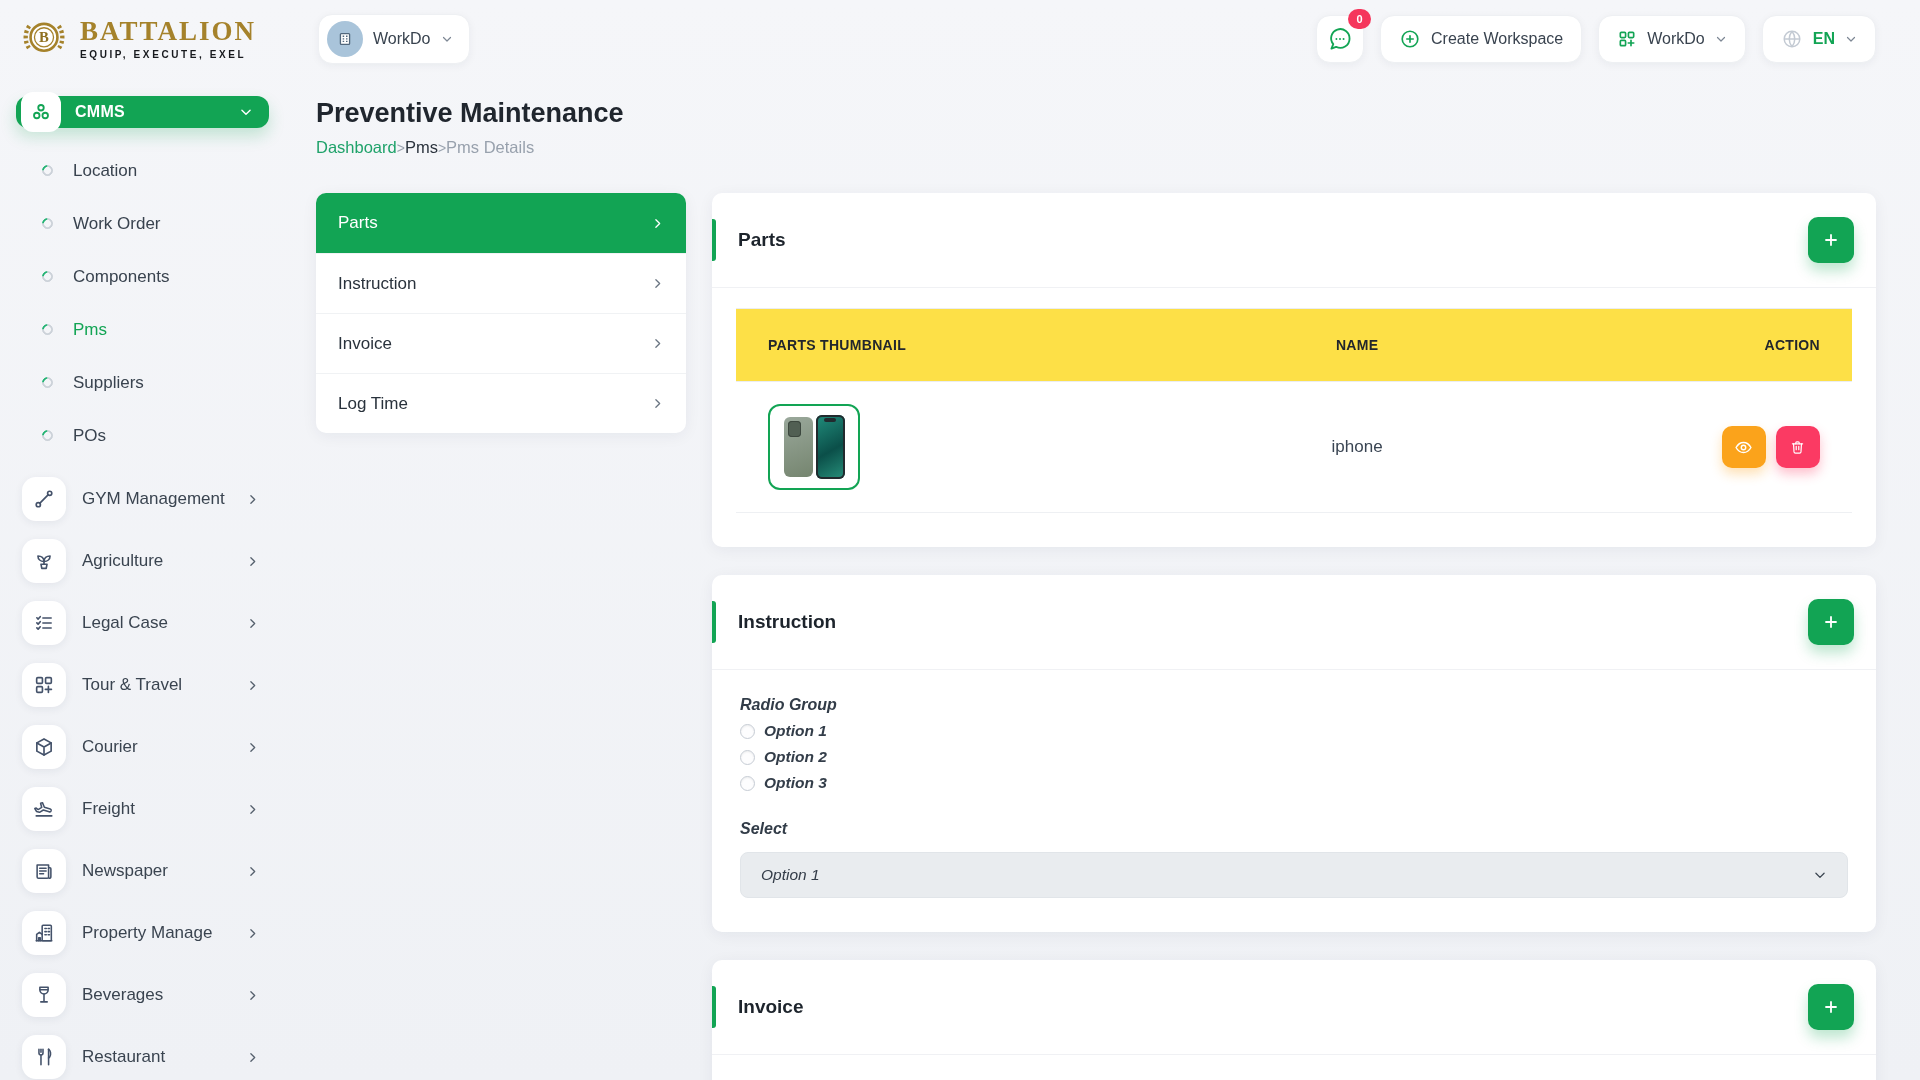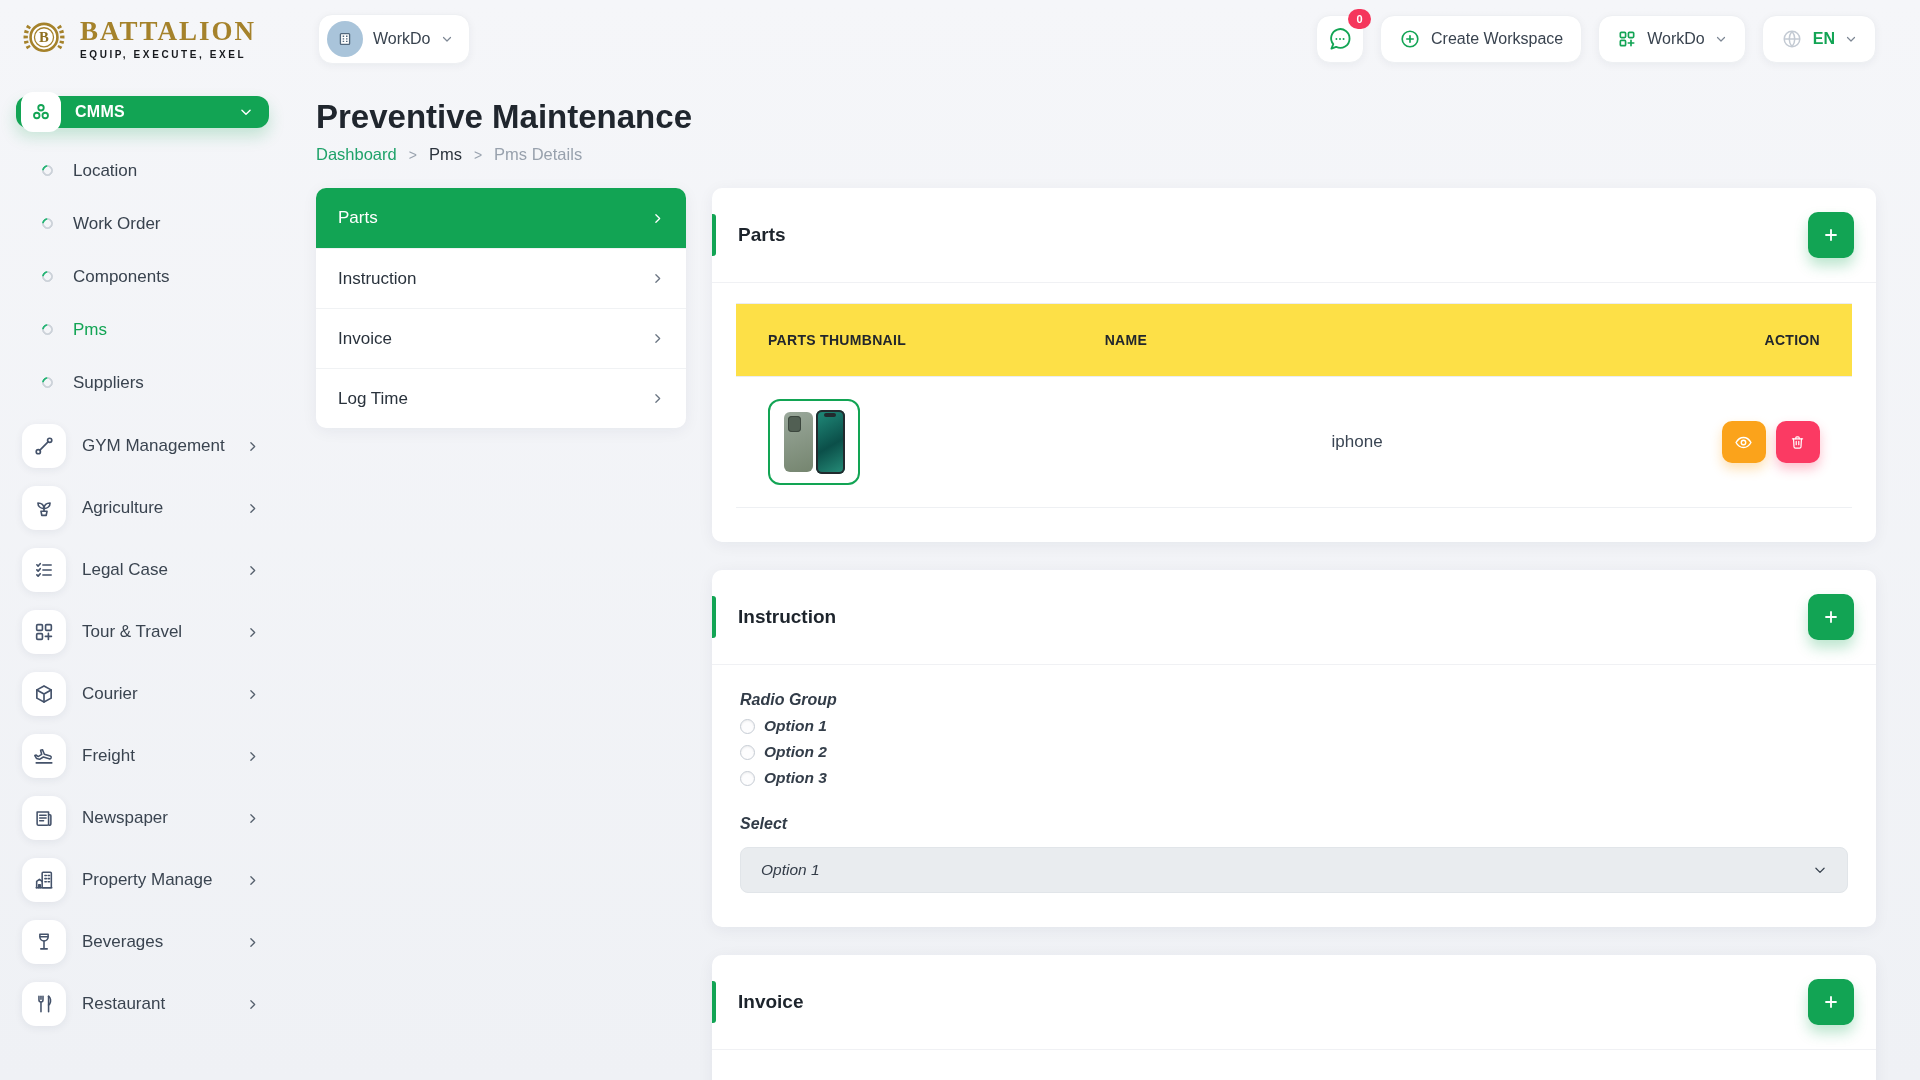--- a/index.html
+++ b/index.html
@@ -36,22 +36,22 @@
   .ws-pill { height:50px; padding:0 16px 0 8px; }
   .avatar { width:36px; height:36px; border-radius:50%; background:#a9c4da; display:grid; place-items:center; }
   .right-cluster { margin-left:auto; display:flex; align-items:center; gap:16px; }
   .icon-btn { position:relative; width:48px; height:48px; background:#fff; border:1px solid #eef0f3; border-radius:14px; display:grid; place-items:center; box-shadow:0 2px 8px rgba(20,30,50,.05); cursor:pointer; }
   .badge { position:absolute; top:-7px; right:-8px; min-width:23px; height:20px; padding:0 7px; border-radius:10px; background:#f5365c; color:#fff; font-size:11px; font-weight:bold; display:grid; place-items:center; }
   .lang-green { color:#12a454; font-weight:bold; }
   .chev-sm { color:#7d8794; }
 
   
   .content { flex:1; padding:20px 44px 0 31px; overflow:hidden; }
-  .page-title { font-size:33px; font-weight:bold; color:#20262e; }
-  .breadcrumb { margin-top:9px; display:flex; align-items:center; gap:12px; font-size:16.5px; margin-bottom:24px; }
+  .page-title { font-size:27px; font-weight:bold; color:#20262e; }
+  .breadcrumb { margin-top:9px; display:flex; align-items:center; font-size:16.5px; margin-bottom:36px; }
   .bc-link { color:#1fa26a; cursor:pointer; }
   .bc-sep { color:#9aa3af; font-size:14px; }
   .bc-current { color:#2b333d; }
   .bc-muted { color:#98a1ad; }
 
   .grid { display:flex; gap:26px; align-items:flex-start; }
   .card { background:#fff; border-radius:10px; box-shadow:0 3px 16px rgba(25,39,62,.06); }
 
   
   .tabs-card { width:370px; flex:none; overflow:hidden; }
@@ -66,21 +66,21 @@
   .section-head { position:relative; height:94px; display:flex; align-items:center; padding:0 90px 0 26px; }
   .accent { position:absolute; left:0; top:50%; transform:translateY(-50%); width:4px; height:42px; background:#12a454; border-radius:0 3px 3px 0; }
   .section-title { font-size:19px; font-weight:bold; color:#1d242c; }
   .add-btn { position:absolute; right:22px; top:50%; transform:translateY(-50%); width:46px; height:46px; background:#12a454; border:none; border-radius:10px; color:#fff; display:grid; place-items:center; box-shadow:0 8px 14px rgba(18,164,84,.28); cursor:pointer; }
   .divider { height:1px; background:#f0f1f4; }
 
   
   .tbl { margin:20px 24px 34px; }
   .tbl-head, .tbl-row { display:grid; grid-template-columns:32% 48% 20%; align-items:center; }
   .tbl-head { background:#fde047; border-top:1px solid #ebedf1; border-bottom:1px solid #ebedf1; padding:28px 32px; font-size:14px; font-weight:bold; letter-spacing:.3px; color:#22262c; }
-  .th-name { }
+  .th-name { text-align:center; }
   .th-action { text-align:right; }
   .tbl-row { padding:22px 32px; border-bottom:1px solid #eef0f3; }
   .thumb { width:92px; height:86px; border:2px solid #12a454; border-radius:12px; background:#fff; display:flex; align-items:center; justify-content:center; gap:3px; cursor:pointer; }
   .ph-back { width:29px; height:60px; border-radius:6px; background:linear-gradient(160deg,#9aa89b,#75856f); position:relative; }
   .ph-back::before { content:""; position:absolute; top:4px; left:4px; width:13px; height:16px; border-radius:4px; background:#515f53; box-shadow:inset 0 0 0 1px #3c473e; }
   .ph-front { width:29px; height:64px; border-radius:6px; background:linear-gradient(150deg,#1d8273 10%,#0b4f49 55%,#27907b 100%); position:relative; box-shadow:inset 0 0 0 2px #222a2e; }
   .ph-front::before { content:""; position:absolute; top:3px; left:50%; transform:translateX(-50%); width:12px; height:4px; border-radius:2px; background:#222a2e; }
   .cell-name { text-align:center; font-size:17px; color:#3a4553; }
   .cell-action { display:flex; justify-content:flex-end; gap:10px; }
   .act { width:44px; height:42px; border:none; border-radius:10px; display:grid; place-items:center; color:#fff; cursor:pointer; }
@@ -154,20 +154,24 @@
         <span class="ring"></span>
         <span>Components</span>
       </div>
       <div class="sub-item active">
         <span class="ring"></span>
         <span>Pms</span>
       </div>
       <div class="sub-item">
         <span class="ring"></span>
         <span>Suppliers</span>
+      </div>
+      <div class="sub-item">
+        <span class="ring"></span>
+        <span>POs</span>
       </div>
     </nav>
 
     <nav class="mods">
 
       <div class="mod">
         <span class="mod-tile">
           <svg width="22" height="22" viewBox="0 0 24 24" fill="none" stroke="currentColor" stroke-width="1.8" stroke-linecap="round">
             <path d="M7.3 16.7L16.7 7.3"></path>
               <circle cx="5.8" cy="18.2" r="2.3"></circle>

